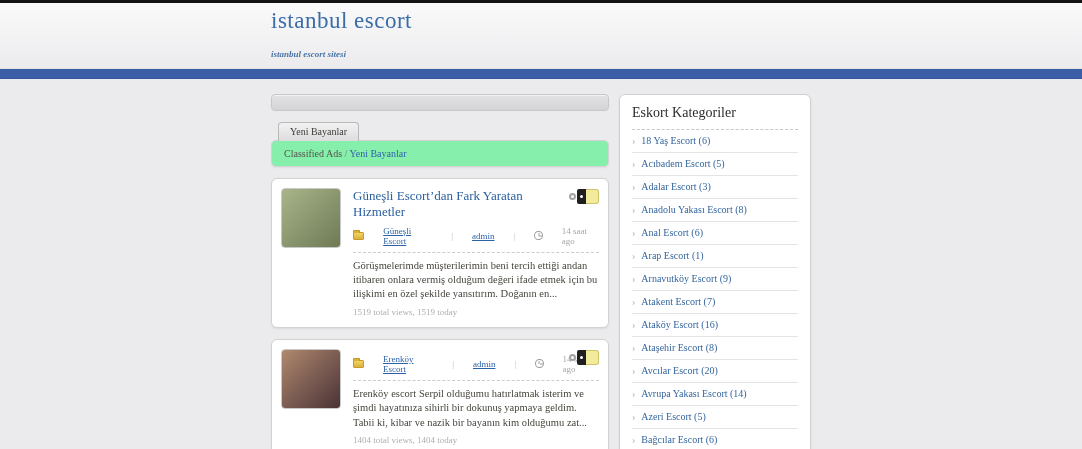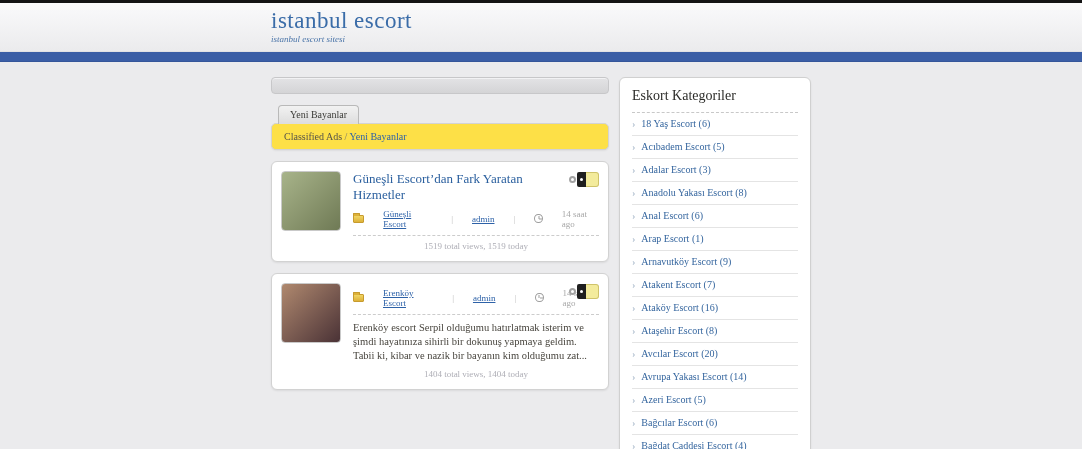--- a/index.html
+++ b/index.html
@@ -6,31 +6,31 @@
   html,body { width:1082px; height:449px; overflow:hidden; }
   body {
     font-family:"Liberation Serif", serif;
     background:#ebebed;
     position:relative;
   }
   
   .top-strip { height:3px; background:#141414; }
   
   .site-header {
-    height:49px;
+    height:66px;
     background:linear-gradient(#fafafb,#ebebed);
     border-bottom:1px solid #e2e2e4;
   }
   .header-inner { width:540px; margin:0 auto; padding-top:5px; }
   .site-title {
     font-size:23px; font-weight:normal; color:#3a6ca8;
     line-height:1.1; letter-spacing:0.5px;
   }
   .site-tagline {
-    font-size:9px; font-style:italic; color:#4a74a8; margin-top:1px;
+    font-size:9px; font-style:italic; color:#4a74a8; margin-top:16px;font-weight:bold;
   }
   .blue-bar { height:10px; background:#3b5ea6; border-bottom:1px solid #32519296; }
 
   
   .content-row {
     width:540px; margin:15px auto 0;
     display:flex; gap:10px; align-items:flex-start;
   }
   .main-col { width:338px; flex:none; }
   .sidebar  { width:192px; flex:none; }
@@ -47,21 +47,21 @@
   .tab-row { margin-top:9px; padding-left:7px; }
   .tab {
     display:inline-block; padding:3px 11px 4px;
     font-size:10px; color:#3c3c38;
     background:linear-gradient(#f2f2f2,#dddddd);
     border:1px solid #b9b9b9; border-bottom:none;
     border-radius:4px 4px 0 0;
     cursor:pointer; position:relative; top:1px;
   }
   .breadcrumb-box {
-    background:#fde047; border:1px solid #d3d3d3; border-radius:5px;
+    background:#86efac; border:1px solid #d3d3d3; border-radius:5px;
     padding:7px 12px; font-size:10px; color:#55524a;
     box-shadow:0 1px 2px rgba(0,0,0,0.06);
   }
   .breadcrumb-box a.crumb-current { color:#2e62a8; text-decoration:none; cursor:pointer; }
   .crumb-sep { color:#77746c; }
 
   
   .post {
     background:#fff; border:1px solid #d2d2d2; border-radius:6px;
     box-shadow:0 1px 2px rgba(0,0,0,0.08);
@@ -123,21 +123,21 @@
     background:#9e9e9e; transform:translateX(-50%);
   }
   .clock::after {
     content:""; position:absolute; top:50%; left:4px; width:3px; height:1px;
     background:#9e9e9e; transform:translateY(-50%);
   }
   .excerpt {
     margin-top:6px; font-size:10.5px; line-height:1.38; color:#48453e;
   }
   .views {
-    margin-top:5px; text-align:center; font-size:9px; color:#aeaeb6;
+    margin-top:5px; text-align:left; font-size:9px; color:#aeaeb6;
     min-height:11px;
   }
 
   
   .sidebar-box {
     background:#fff; border:1px solid #d0d0d0; border-radius:6px;
     box-shadow:0 1px 2px rgba(0,0,0,0.08);
     padding:10px 12px 24px; min-height:400px;
   }
   .sidebar-title {
@@ -196,20 +196,21 @@
       <a class="post-title">Güneşli Escort’dan Fark Yaratan Hizmetler</a>
       <div class="meta">
         <span class="folder"></span>
         <a class="cat">Güneşli Escort</a>
         <span class="sep">|</span>
         <a class="author">admin</a>
         <span class="sep">|</span>
         <span class="clock"></span>
         <span class="time">14 saat ago</span>
       </div>
+      <p class="excerpt">Görüşmelerimde müşterilerimin beni tercih ettiği andan itibaren onlara vermiş olduğum değeri ifade etmek için bu ilişkimi en özel şekilde yansıtırım. Doğanın en...</p>
       <div class="views">1519 total views, 1519 today</div>
     </div>
   </article>
 
   <article class="post">
     <div class="thumb" style="background: linear-gradient(135deg, rgb(176, 137, 111), rgb(74, 50, 54));"></div>
     <div class="post-body">
       <span class="badge">
         <span class="ring"></span>
               <span class="tagb"></span>

